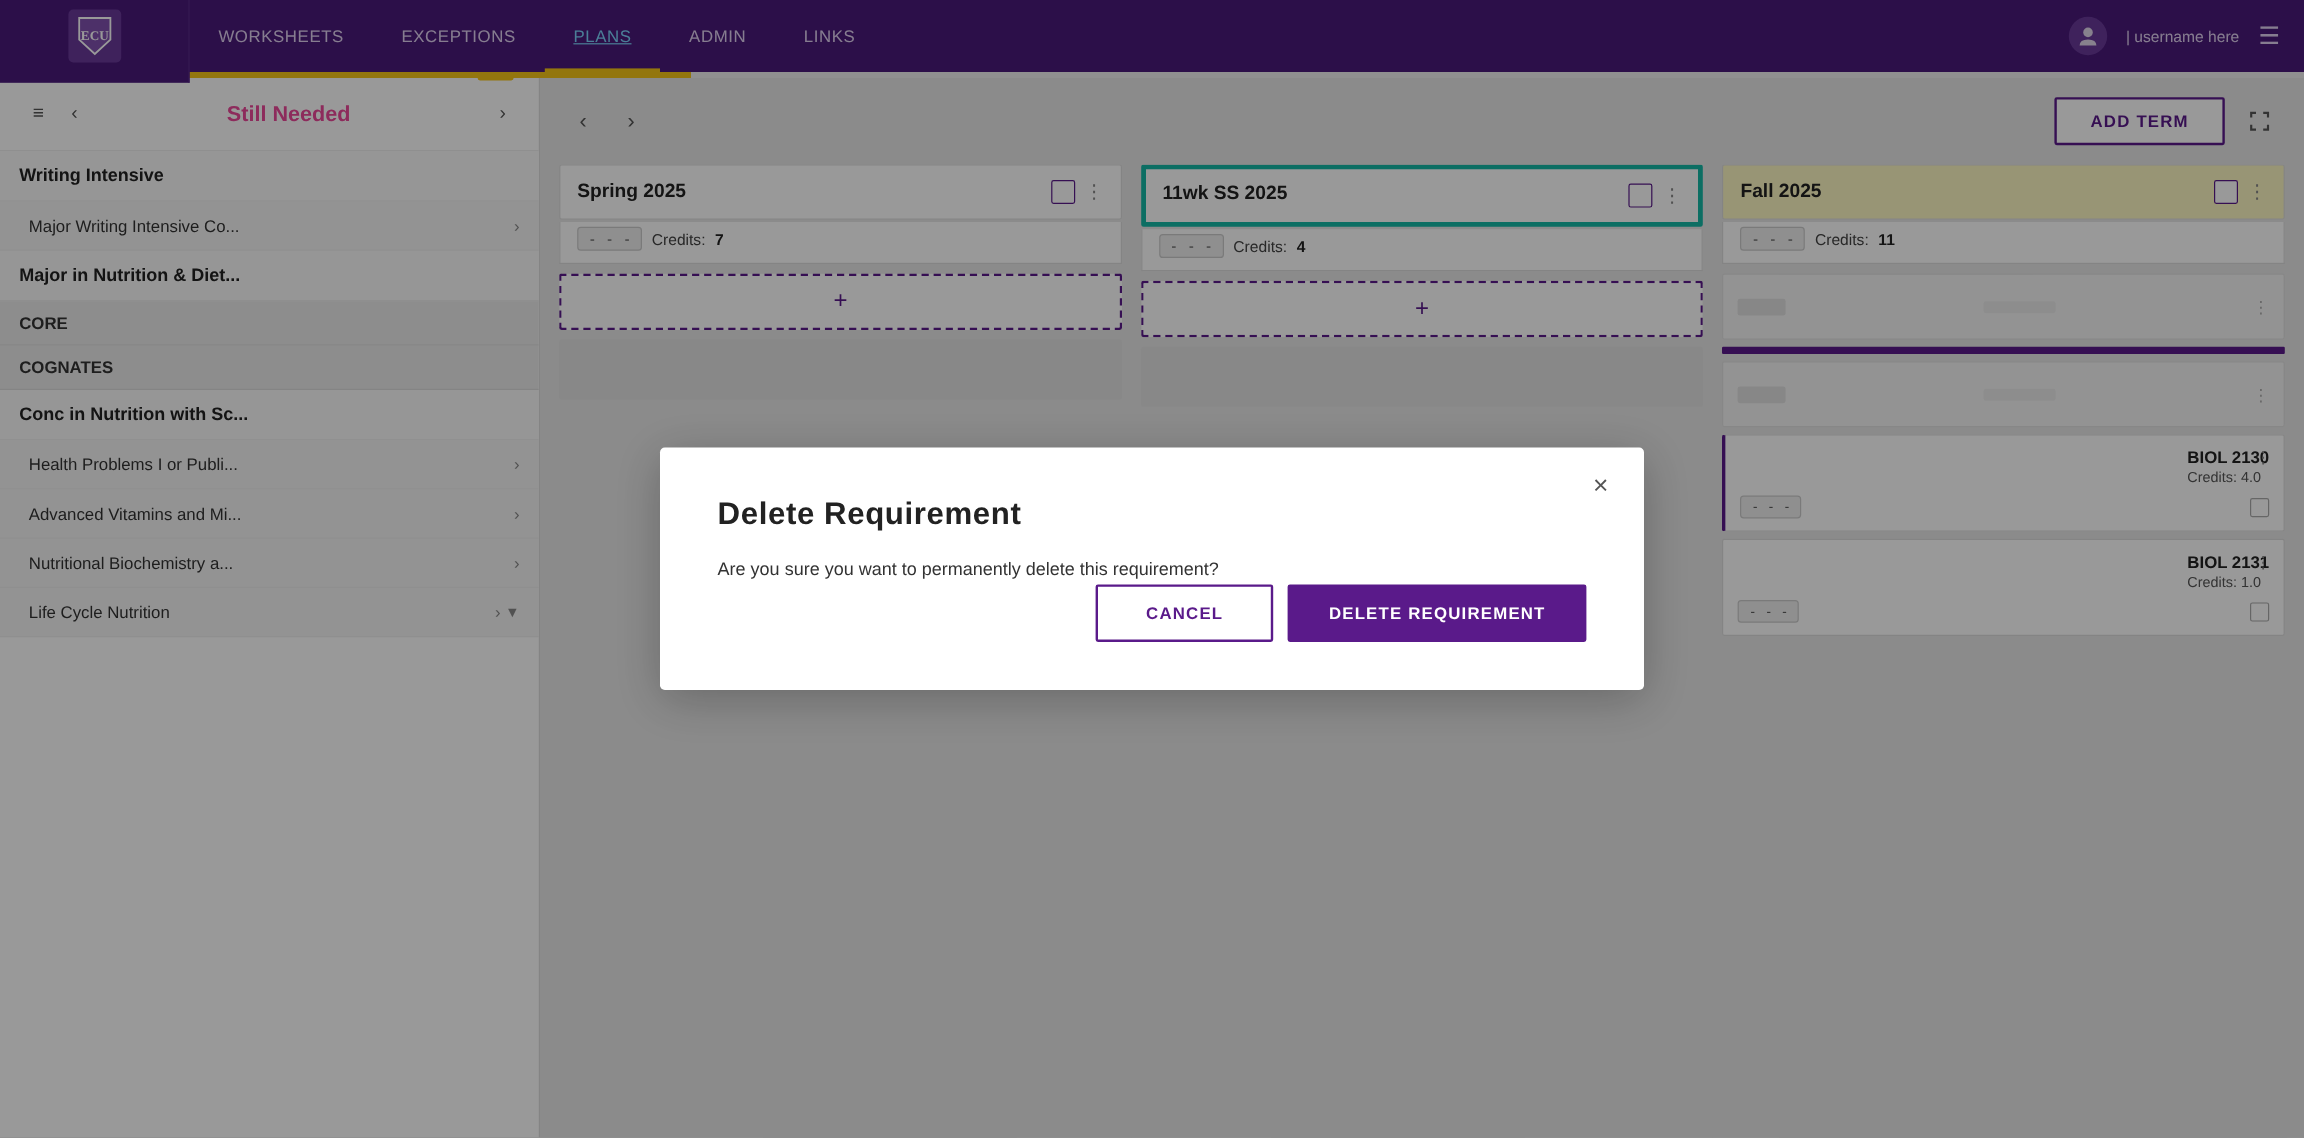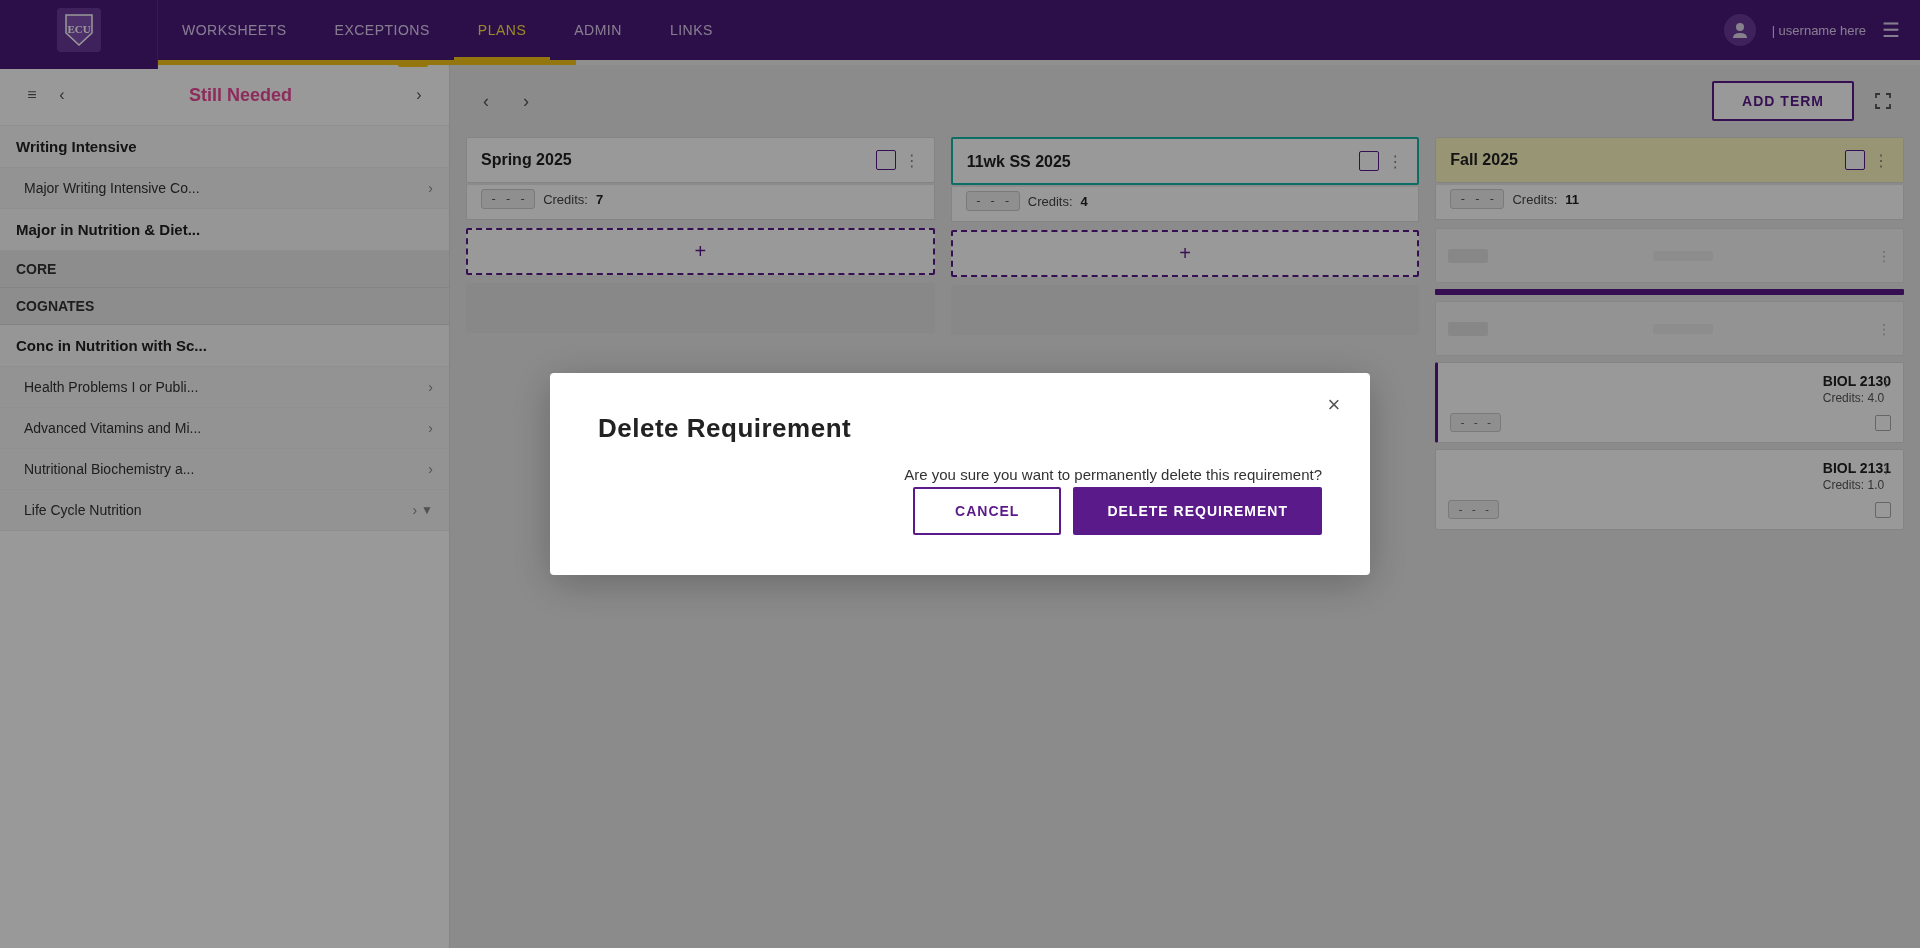--- a/index.html
+++ b/index.html
@@ -47,21 +47,21 @@
       padding: 0 24px;
       height: 100%;
       display: flex;
       align-items: center;
       font-size: 14px;
       font-weight: 500;
       letter-spacing: 0.5px;
       cursor: pointer;
       position: relative;
     }
-    .nav-link.active { color: #fde047; }
+    .nav-link.active { color: #7dd3fc; text-decoration: underline; }
     .nav-link.active::after {
       content: '';
       position: absolute;
       bottom: 0;
       left: 0;
       right: 0;
       height: 3px;
       background: #f5c518;
     }
     .nav-right {
@@ -414,21 +414,20 @@
       font-size: 26px;
       font-weight: 700;
       color: #222;
       margin-bottom: 20px;
       letter-spacing: 0.5px;
     }
     .modal-body {
       font-size: 15px;
       color: #333;
       line-height: 1.5;
-      text-align: right;
     }
     .modal-footer {
       display: flex;
       justify-content: flex-end;
       gap: 12px;
     }
     .btn-cancel {
       background: #fff;
       border: 2px solid #5a1a8a;
       color: #5a1a8a;
@@ -563,21 +562,21 @@
         <div style="background:#fff;border:1px solid #ddd;border-top:none;padding:4px 14px 10px;margin-bottom:8px;display:flex;align-items:center;gap:8px;">
           <span class="term-credits-badge">- - -</span>
           <span class="credits-label">Credits:</span>
           <span class="credits-value">7</span>
         </div>
         <button class="add-course-btn">+</button>
         <div class="placeholder-card" style="height:50px;background:#ddd;border:none;"></div>
       </div>
 
       <div class="term-column">
-        <div style="background:#fff;border:2px solid #14b8a6;border-radius:2px;padding:12px 14px;margin-bottom:2px;display:flex;align-items:flex-end;gap:8px;">
+        <div style="background:#fff;border:4px solid #14b8a6;border-radius:2px;padding:12px 14px;margin-bottom:2px;display:flex;align-items:flex-start;gap:8px;">
           <span class="term-title">11wk SS 2025</span>
           <div style="width:20px;height:20px;border:1px solid #5a1a8a;border-radius:2px;background:#fff;"></div>
           <span class="term-menu-btn">⋮</span>
         </div>
         <div style="background:#fff;border:1px solid #ddd;border-top:none;padding:4px 14px 10px;margin-bottom:8px;display:flex;align-items:center;gap:8px;">
           <span class="term-credits-badge">- - -</span>
           <span class="credits-label">Credits:</span>
           <span class="credits-value">4</span>
         </div>
         <button class="add-course-btn">+</button>

